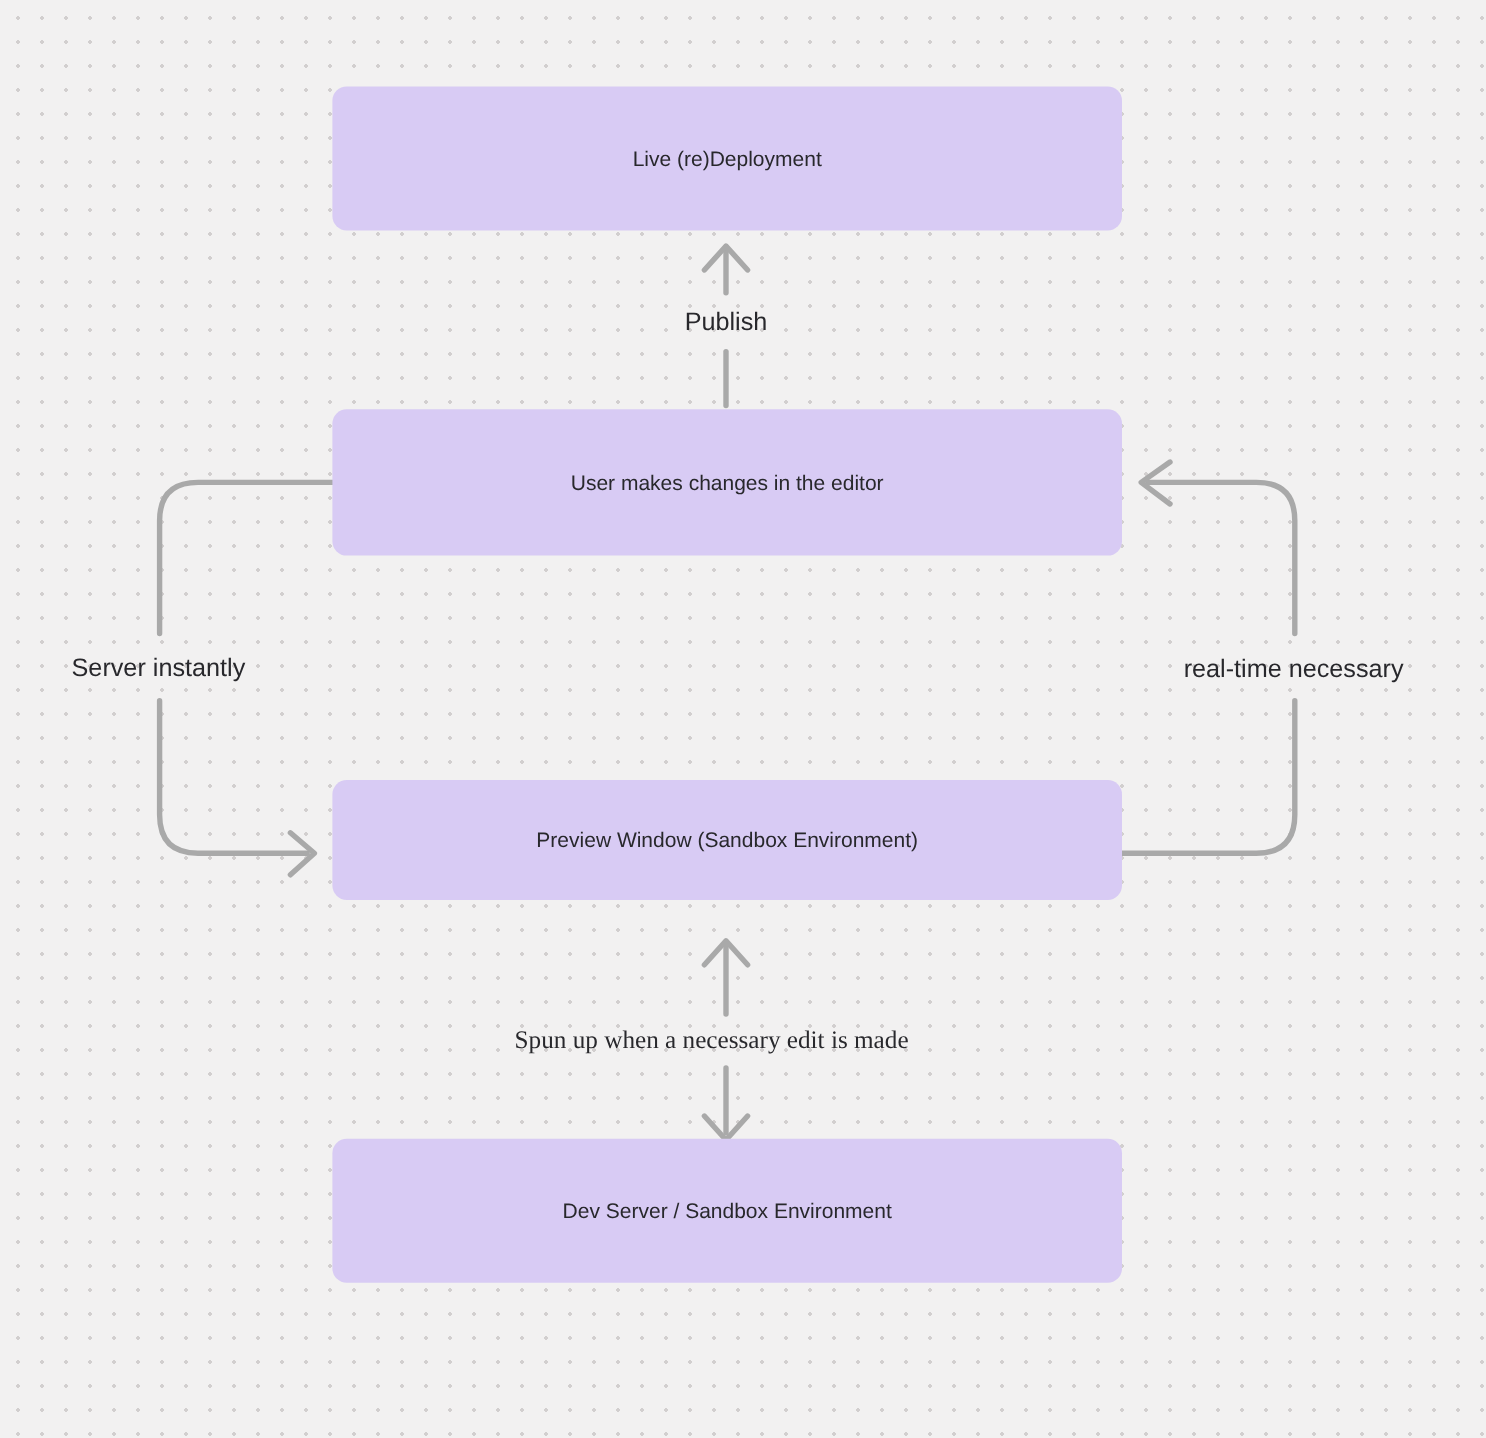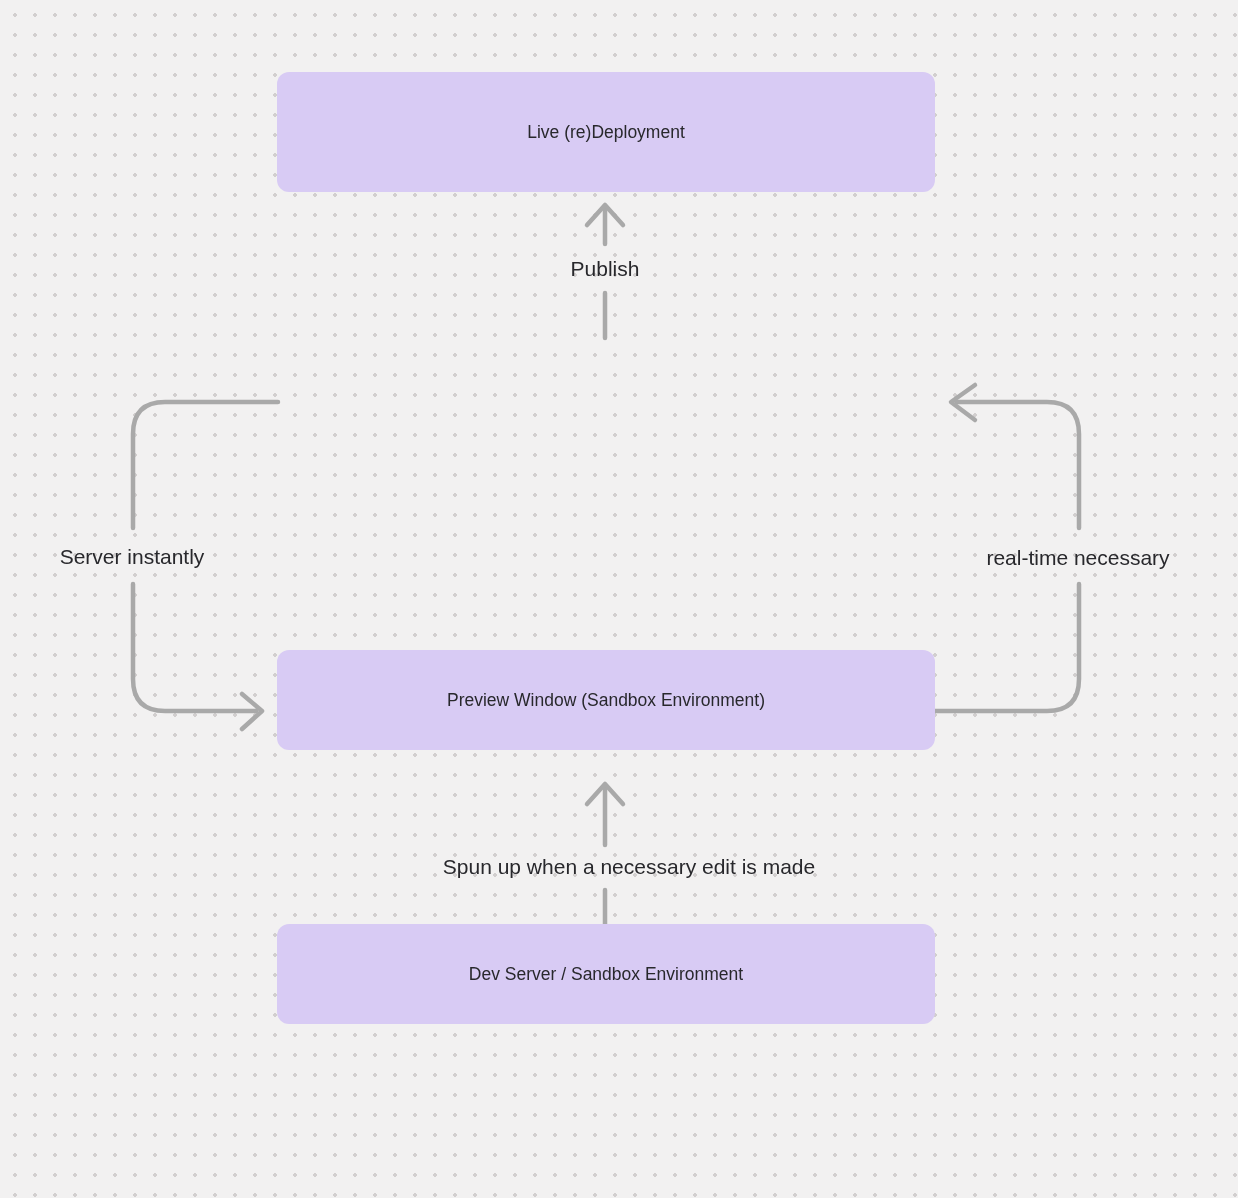--- a/index.html
+++ b/index.html
@@ -92,30 +92,33 @@
       <path d="M587 804 L605 784 L623 804"></path>
       <path d="M605 890 V944"></path>
       <path d="M587 930 L605 950 L623 930"></path>
     </g>
   </svg>
 
   <div class="node" style="top:72px;height:120px;">
     <span>Live (re)Deployment</span>
   </div>
 
+  <div class="node" style="top:341px;height:122px;">
+    <span>User makes changes in the editor</span>
+  </div>
 
   <div class="node" style="top:650px;height:100px;">
     <span>Preview Window (Sandbox Environment)</span>
   </div>
 
-  <div class="node" style="top:924px;height:100px;">
+  <div class="node" style="top:949px;height:120px;">
     <span>Dev Server / Sandbox Environment</span>
   </div>
 
   <div class="edge-label" style="left:605px;top:269px;">Publish</div>
 
   <div class="edge-label" style="left:132px;top:557px;">Server instantly</div>
 
   <div class="edge-label" style="left:1078px;top:558px;">real-time necessary</div>
 
-  <div class="edge-label" style="left:629px;top:867px;">Spun up when a necessary edit is made</div>
+  <div class="edge-label" style="left:593px;top:867px;font-family:Liberation Serif, serif;">Spun up when a necessary edit is made</div>
 
 </div>
 
 </body></html>

